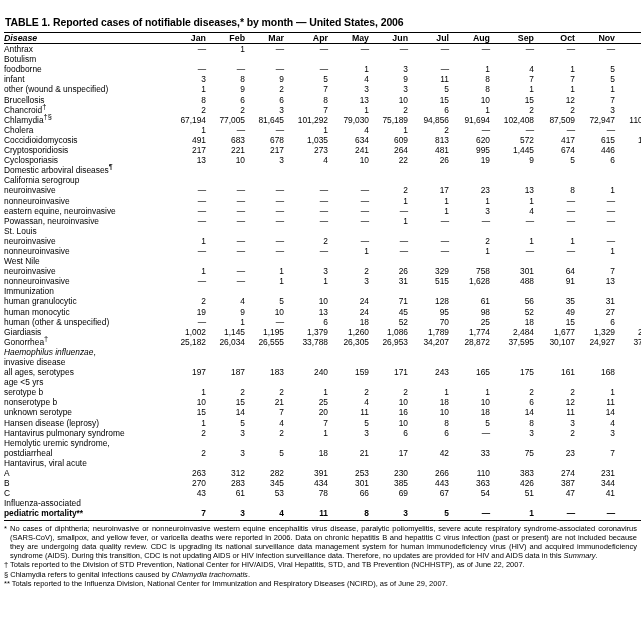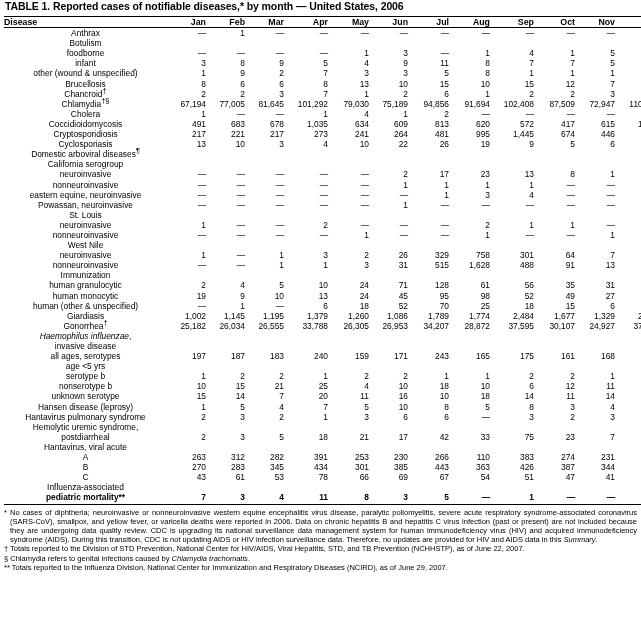--- a/index.html
+++ b/index.html
@@ -9,21 +9,21 @@
   }
   body {
     width: 641px;
     font-family: "Liberation Sans", sans-serif;
     color: #000000;
     -webkit-font-smoothing: antialiased;
   }
   .page {
     width: 641px;
     box-sizing: border-box;
-    padding: 0 4px 4px 4px;
+    padding: 16px 4px 4px 4px;
   }
   .title {
     font-size: 10.5px;
     font-weight: bold;
     margin: 0 0 4px 1px;
     letter-spacing: -0.1px;
   }
   table.data {
     border-collapse: collapse;
     width: 633px;
@@ -40,27 +40,28 @@
   thead th {
     font-weight: bold;
     border-top: 1.2px solid #000;
     border-bottom: 1.2px solid #000;
     padding: 1px 0 1.5px 0;
     font-size: 8.8px;
   }
   th.dis {
     text-align: left;
     padding-left: 1px;
+    font-style: italic;
   }
   th.num {
     text-align: right;
     padding-right: 3px;
   }
   td.dis {
-    text-align: center;
+    text-align: left;
     padding-left: 1px;
   }
   td.num {
     text-align: right;
     padding-right: 3px;
   }
   tbody tr:last-child td {
     padding-bottom: 1px;
   }
   .indent1 { padding-left: 6px; }

